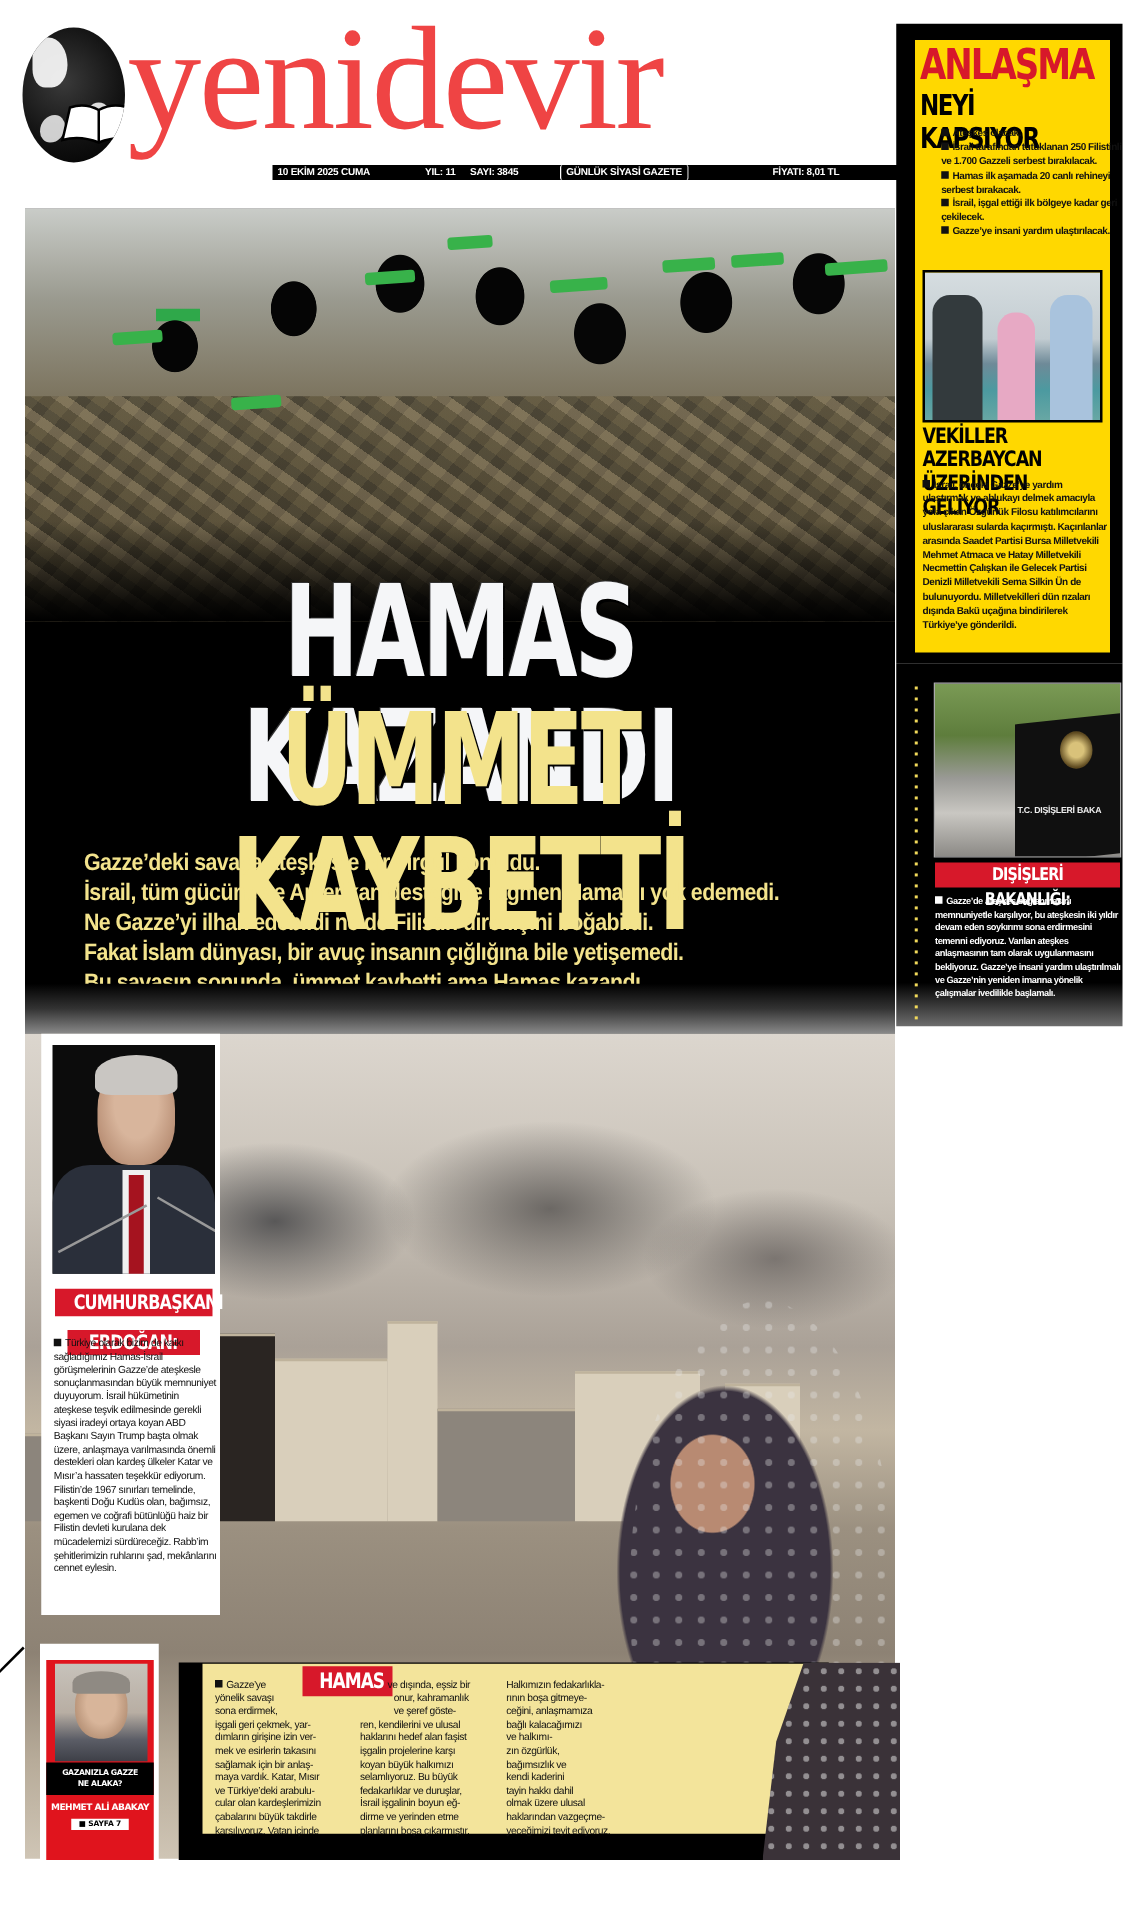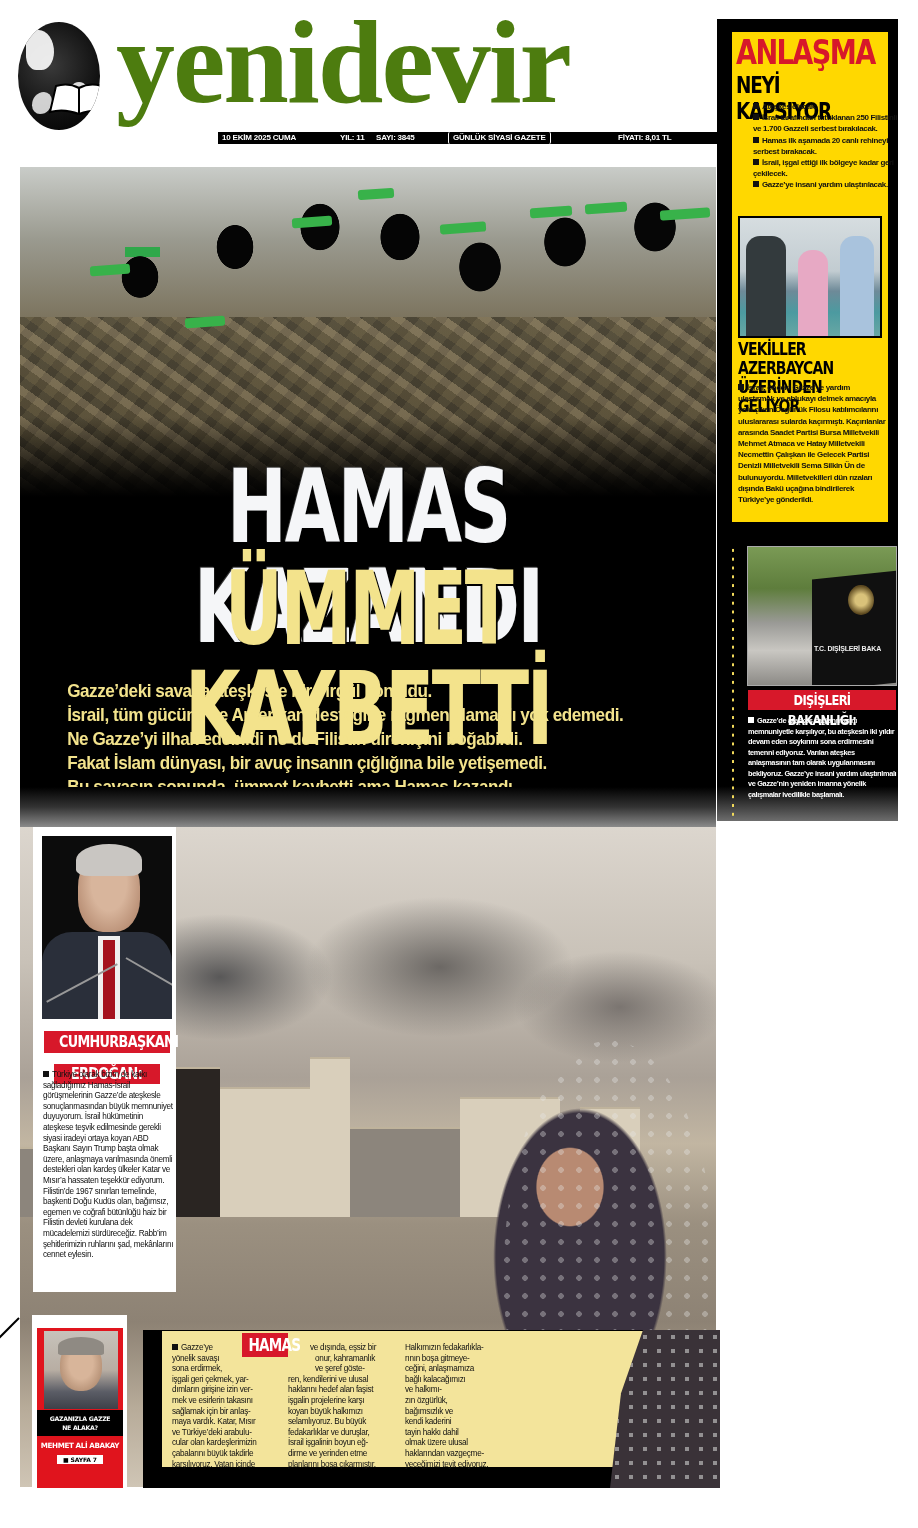--- a/index.html
+++ b/index.html
@@ -14,24 +14,24 @@
     background: radial-gradient(circle at 40% 40%, #3a3a3a 0%, #111 60%, #000 100%);
     overflow: hidden;
   }
   .globe .land1 { position:absolute; left:8px; top:8px; width:28px; height:40px; background:#fff; border-radius: 40% 60% 50% 40%; opacity:.9; }
   .globe .land2 { position:absolute; left:50px; top:60px; width:22px; height:30px; background:#fff; border-radius: 50%; opacity:.85; }
   .globe .land3 { position:absolute; left:14px; top:70px; width:20px; height:22px; background:#fff; border-radius: 60% 40%; opacity:.8; }
   .book {
     position: absolute; left: 30px; top: 60px; width: 62px; height: 34px;
   }
   .logo {
-    position: absolute; left: 116px; top: 4px;
+    position: absolute; left: 102px; top: 4px;
     font-family: "Liberation Serif", "DejaVu Serif", serif;
-    font-weight: bold; font-size: 118px; line-height: 118px;
-    color: #4d7c0f; letter-spacing: -2px;
+    font-weight: normal; font-size: 118px; line-height: 118px;
+    color: #ef4444; letter-spacing: -2px;
   }
   .infobar {
     position: absolute; left: 218px; top: 132px; width: 500px; height: 12px;
     background: #000; display: flex; align-items: center;
     font-family: "Liberation Sans", sans-serif; font-weight: bold;
     font-size: 8px; color: #fff; letter-spacing: -.2px; padding-left: 16px;
   }
   .infobar span { position: absolute; top: 0; line-height: 12px; }
   .infobar .gazete { background:#000; border:1px solid #fff; border-top:none; border-bottom:none; padding: 0 4px; border-radius: 2px; }
 
@@ -263,21 +263,21 @@
   
   .hamas-black {
     position: absolute; left: 143px; top: 1330px; width: 520px; height: 158px;
     background: #000;
   }
   .hamas-box {
     position: absolute; left: 162px; top: 1331px; width: 505px; height: 136px;
     background: #f3e49b;
   }
   .hamas-tag {
-    position: absolute; left: 242px; top: 1333px; width: 46px; height: 24px;
+    position: absolute; left: 242px; top: 1333px; width: 72px; height: 24px;
     background: #d7182a; color: #fff; text-align: right;
     font-family: "DejaVu Sans", sans-serif; font-weight: bold;
     font-size: 17px; line-height: 24px; letter-spacing: -1px;
   }
   .hamas-tag span { display:inline-block; transform: scaleX(.8); }
   .hcol {
     position: absolute; font-family: "Liberation Sans", sans-serif;
     font-size: 8.2px; line-height: 10.6px; color: #111; letter-spacing: -.3px;
   }
   .hcol div { white-space: nowrap; }

